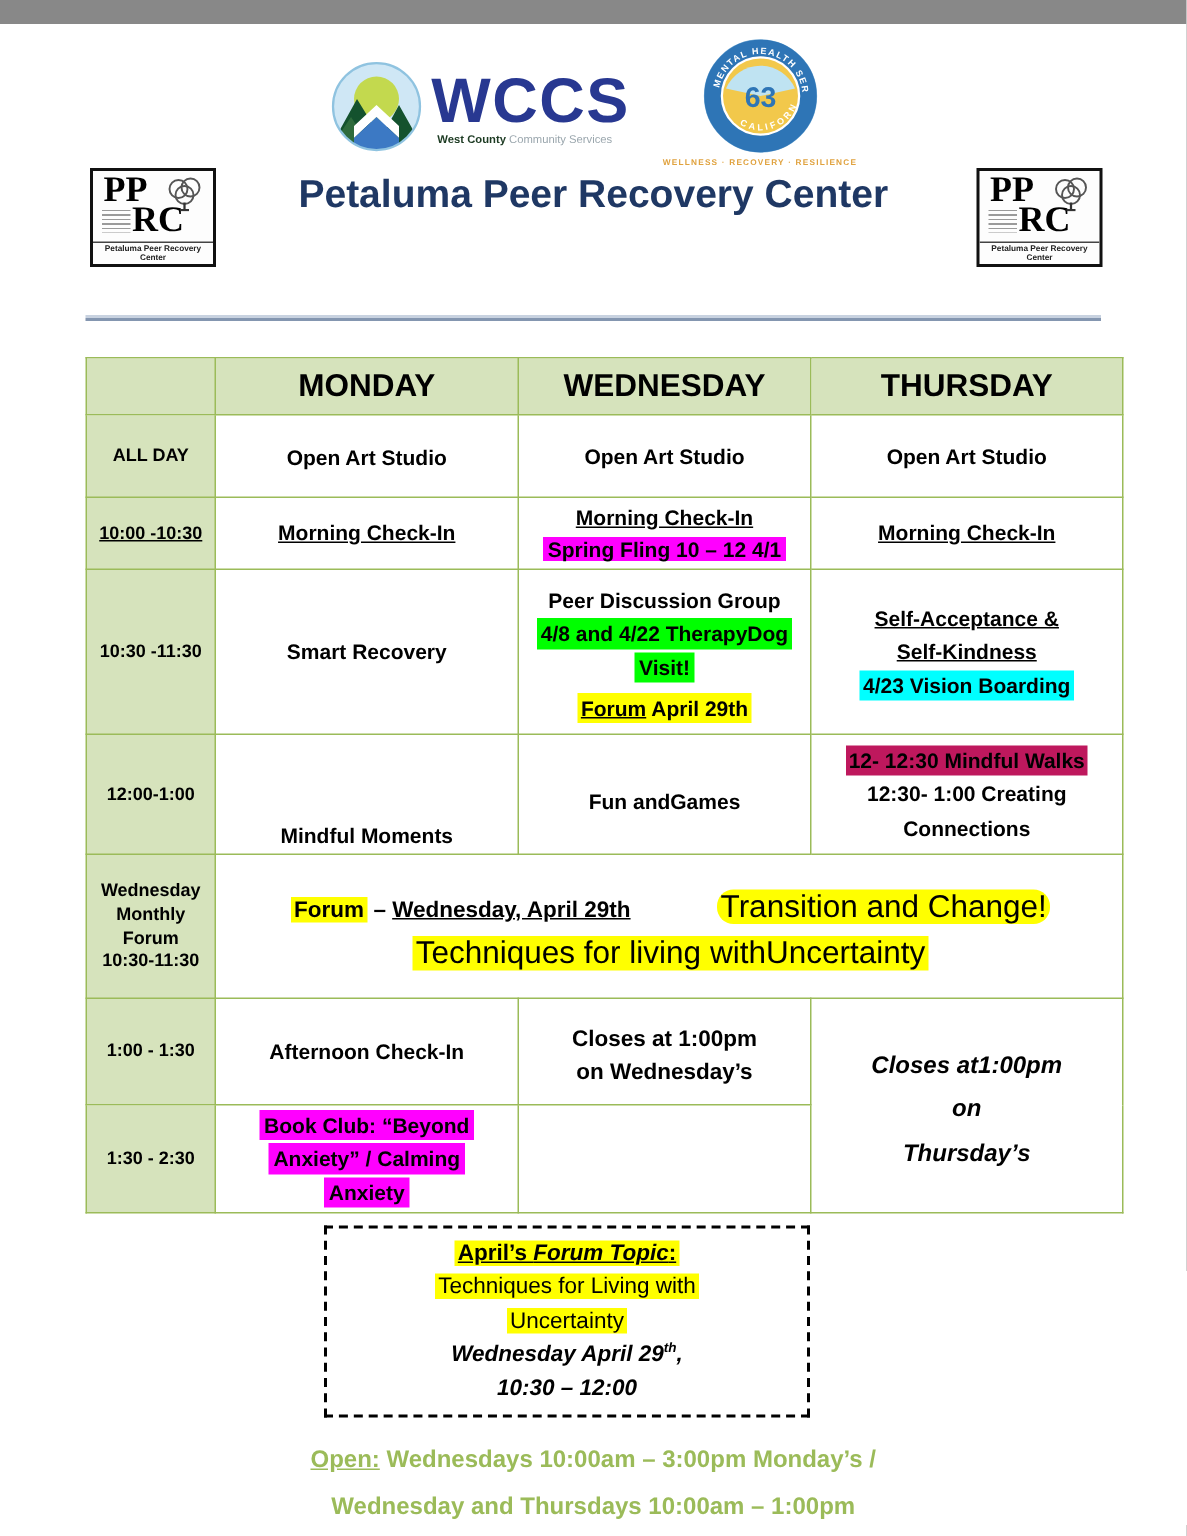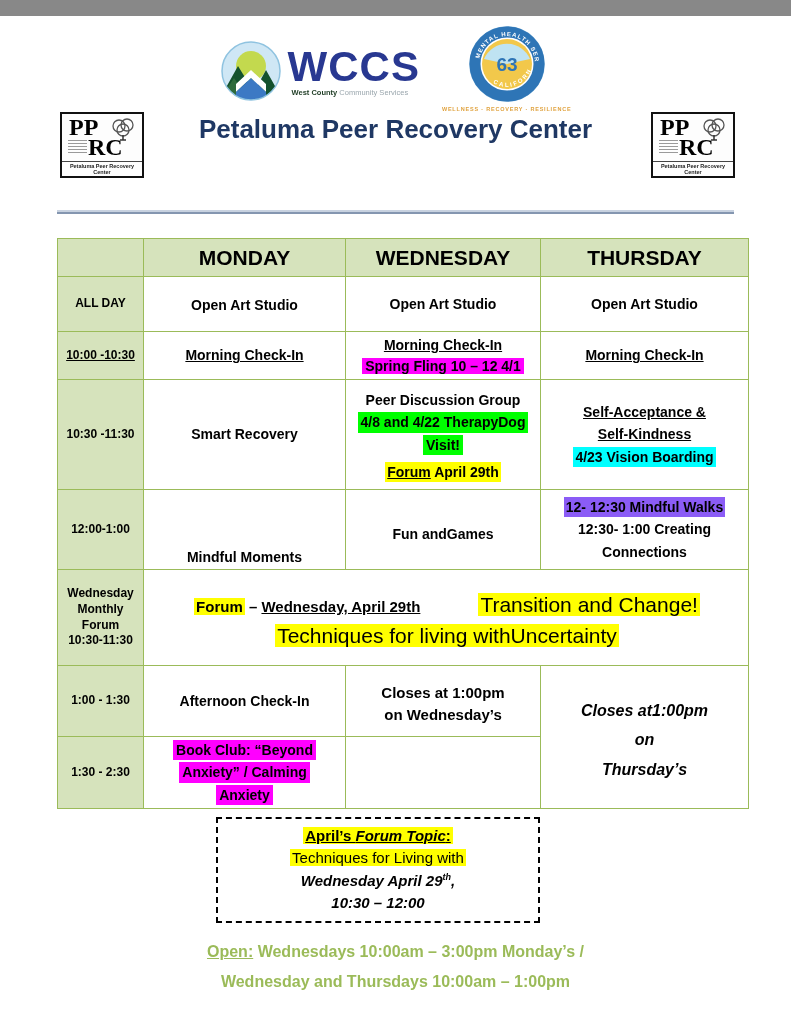--- a/index.html
+++ b/index.html
@@ -44,26 +44,26 @@
   .lbl { background:#d6e3bc; font-size:12px; font-weight:bold; line-height:1.3; }
   .cell { background:#fff; font-size:14px; font-weight:bold; line-height:1.45; padding:2px 3px; }
   .r-allday td { height:55px; } .r-1000 td { height:48px; } .r-1030 td { height:110px; }
   .r-1200 td { height:80px; } .r-forum td { height:96px; } .r-100 td { height:71px; } .r-130 td { height:62px; }
   .v-top { vertical-align:top; padding-top:5px; }
   .u { text-decoration:underline; }
   .hl-y { background:#ffff00; padding:0 2px; }
   .hl-m { background:#ff00ff; padding:0 3px; }
   .hl-g { background:#00ff00; padding:0 3px; }
   .hl-c { background:#00ffff; padding:0 2px; }
-  .hl-r { background:#8b5cf6; padding:0 2px; }
+  .hl-r { background:#be185d; padding:0 2px; }
   .stack > span { display:inline-block; margin:1px 0; }
   .forum-cell { text-align:left; vertical-align:top; padding:6px 4px 0 6px; font-weight:bold; }
   .forum-line1 { font-size:15px; white-space:nowrap; }
   .forum-big { font-size:21px; font-weight:normal; }
-  .forum-headline { margin-left:58px; }
+  .forum-headline { margin-left:58px;border-radius:11px; }
   .thu-closed { font-style:italic; font-size:16px; line-height:1.85; vertical-align:top; padding-top:8px; }
   .wed-closed { vertical-align:top; padding-top:8px; font-size:15px; }
   
   .forum-box {
     width:324px; margin:8px 0 0 216px; border:2px dashed #000;
     text-align:center; font-size:15px; line-height:1.5; padding:6px 8px;
   }
   .fb-title { font-weight:bold; }
   .fb-date { font-weight:bold; font-style:italic; }
   sup { font-size:9px; }
@@ -242,20 +242,21 @@
       <td class="cell"></td>
     </tr>
   </tbody>
     </table>
 
   <div class="forum-box">
     <div class="fb-title">
       <span class="hl-y u"><span>April’s </span><i>Forum Topic</i><span>:</span></span>
     </div>
     <div><span class="hl-y">Techniques for Living with</span></div>
+    <div><span class="hl-y">Uncertainty</span></div>
     <div class="fb-date">
       <span>Wednesday April 29</span><sup>th</sup><span>,</span>
     </div>
     <div class="fb-date">10:30 – 12:00</div>
   </div>
 
   <div class="hours">
     <div><span class="u">Open:</span><span> Wednesdays 10:00am – 3:00pm Monday’s /</span></div>
     <div>Wednesday and Thursdays 10:00am – 1:00pm</div>
   </div>

